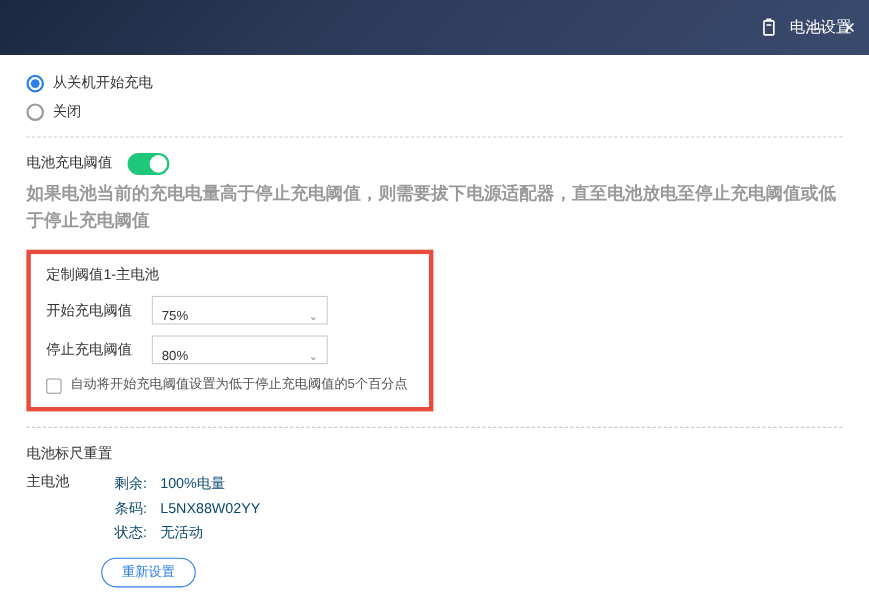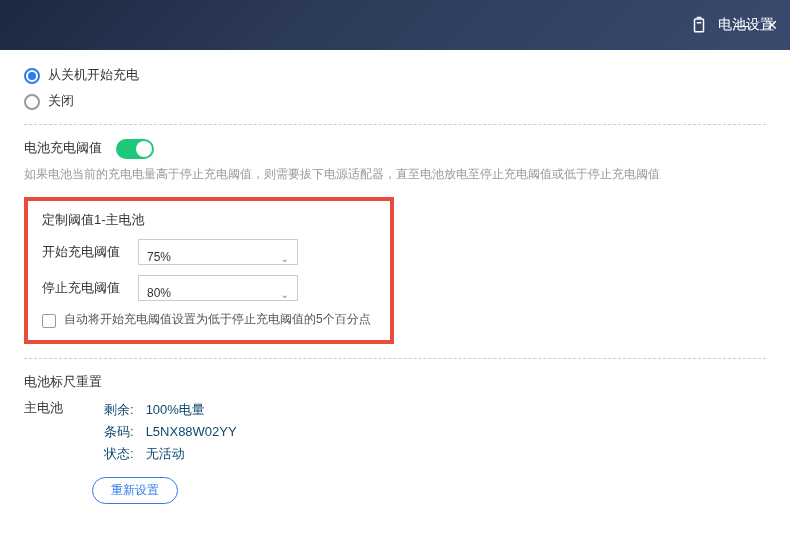--- a/index.html
+++ b/index.html
@@ -30,21 +30,21 @@
 }
 .radio-row .radio.selected { border-color: #2b7de9; }
 .radio-row .radio.selected::after {
   content: ""; width: 8px; height: 8px; background: #2b7de9; border-radius: 50%;
 }
 
 .dashed-sep { border: none; border-top: 1px dashed #ccc; margin: 14px 0; }
 
 .section-row { display: flex; gap: 14px; margin-bottom: 6px; }
 .section-label { font-size: 13px; color: #333; }
-.help-text { font-size: 12px; color: #999; margin-top: 4px; line-height: 1.5; }
+.help-text { font-size: 16px; color: #999; margin-top: 4px; line-height: 1.5; font-weight: bold; }
 
 .toggle {
   width: 38px; height: 20px; border-radius: 10px; position: relative; cursor: pointer;
 }
 .toggle.on { background: #1ec77a; }
 .toggle .knob {
   width: 16px; height: 16px; background: #fff; border-radius: 50%;
   position: absolute; top: 2px; right: 2px;
 }
 

